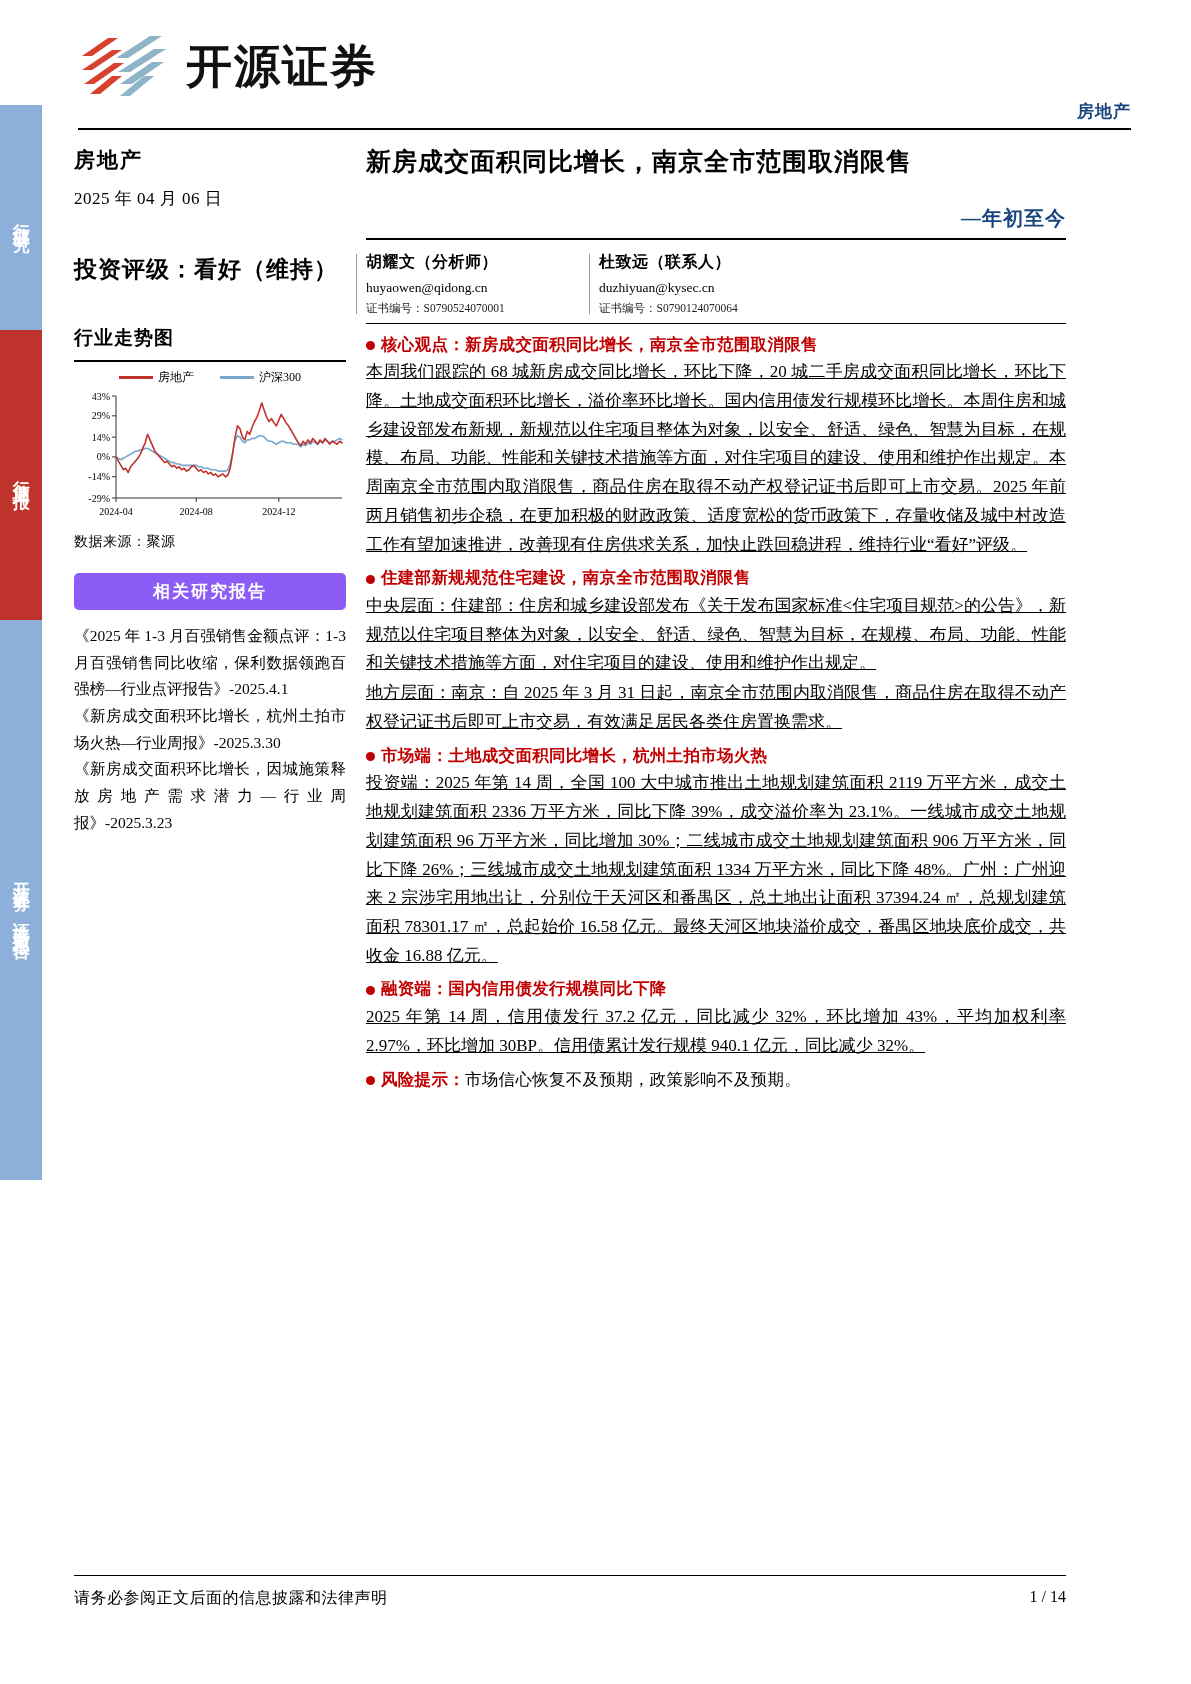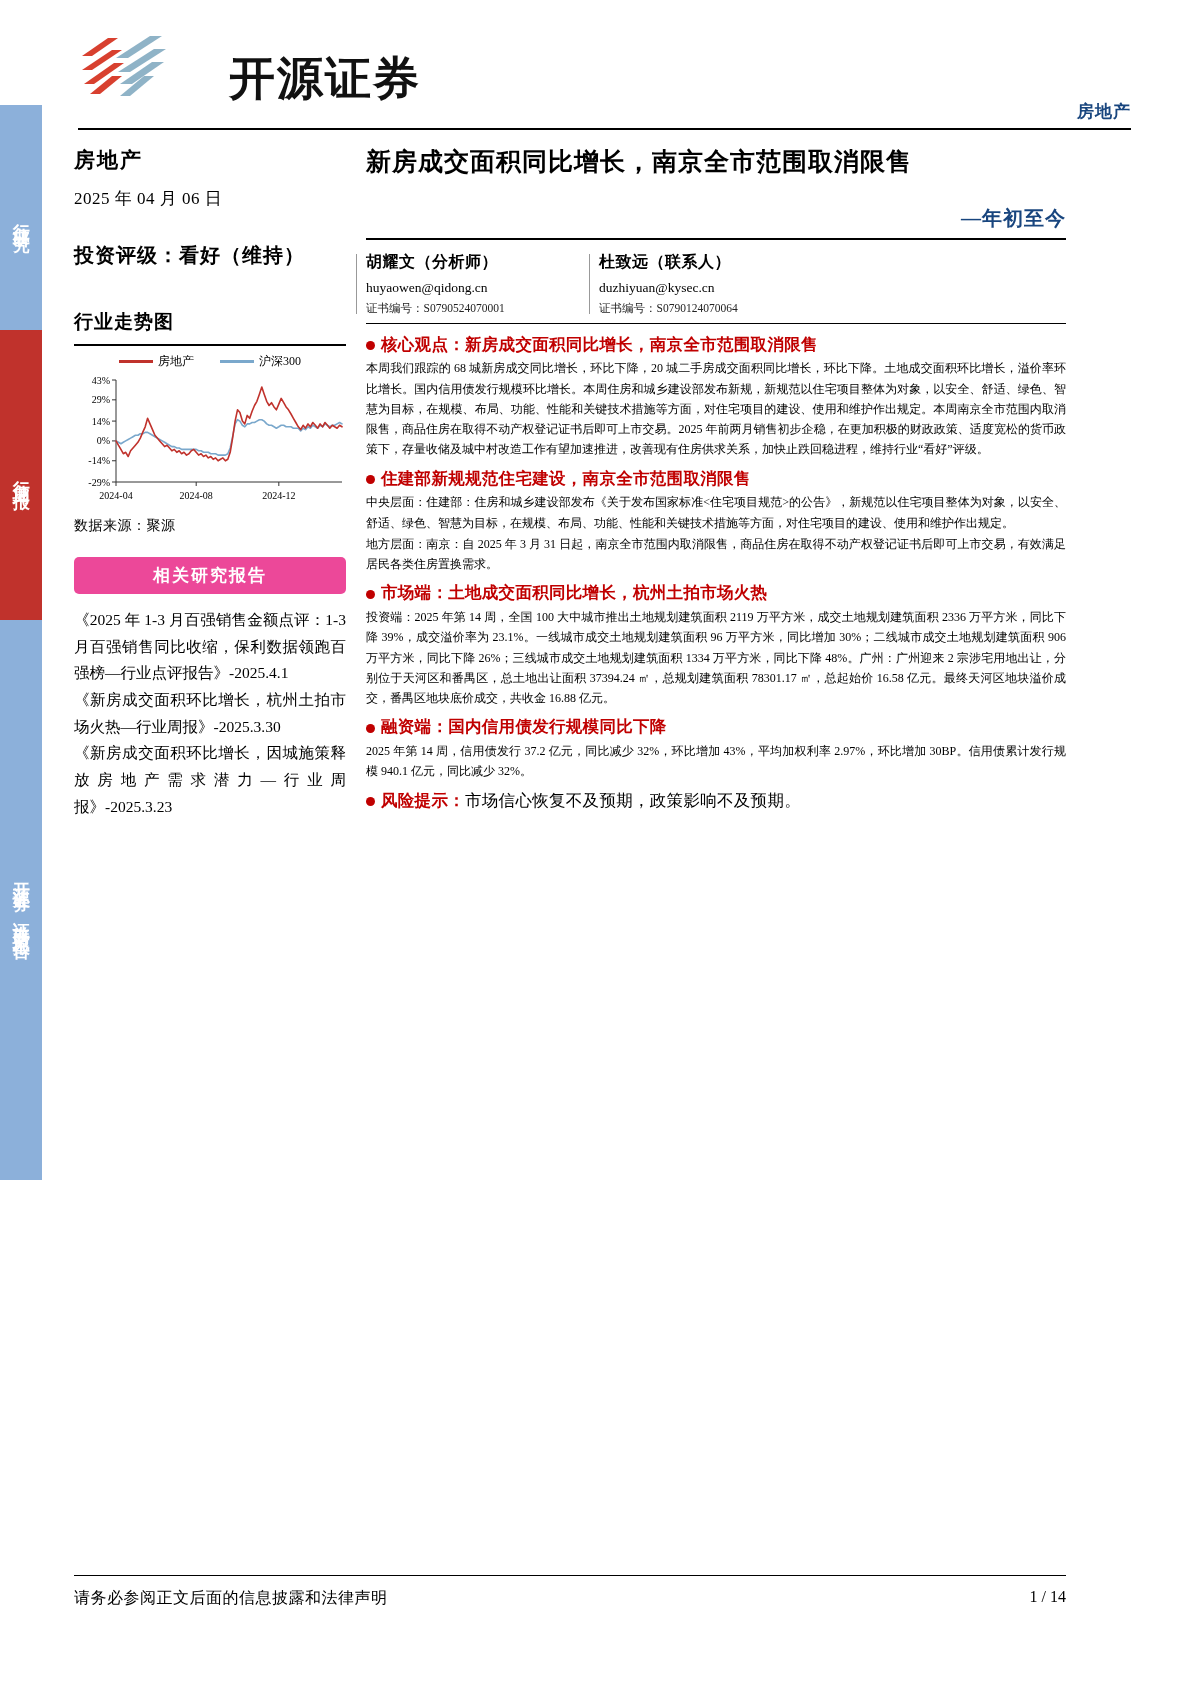--- a/index.html
+++ b/index.html
@@ -29,40 +29,39 @@
     line-height:1.15;
   }
   #side-research{top:105px;height:225px;background:#8cb0da;}
   #side-weekly{top:330px;height:290px;background:#c0322c;}
   #side-brand{top:620px;height:560px;background:#8cb0da;}
 
   
   #logo-area{position:absolute;left:78px;top:28px;width:400px;height:80px;}
   #logo-mark{position:absolute;left:0;top:4px;width:94px;height:70px;}
   #logo-text{
-    position:absolute;left:108px;top:20px;
+    position:absolute;left:108px;top:8px;
     font-size:46px;font-weight:bold;letter-spacing:2px;
     font-family:"Liberation Sans","DejaVu Sans",sans-serif;
     color:#111;
-    margin-left:43px;
   }
   #header-sector{
     position:absolute;right:60px;top:100px;
     font-size:17px;font-weight:bold;color:#1c4f8f;
     letter-spacing:1px;
   }
   #header-rule{
     position:absolute;left:78px;top:128px;width:1053px;height:2px;background:#000;
   }
 
   
   #left-col{position:absolute;left:74px;top:146px;width:272px;}
   #left-sector{font-size:21px;font-weight:bold;letter-spacing:2px;}
   #left-date{font-size:17px;margin-top:13px;letter-spacing:0.5px;}
-  #left-rating{font-size:20px;font-weight:bold;margin-top:32px;letter-spacing:1px;}
+  #left-rating{font-size:23px;font-weight:bold;margin-top:44px;letter-spacing:1px;}
   #left-trend-title{font-size:19px;font-weight:bold;margin-top:40px;letter-spacing:1px;}
   #left-trend-rule{width:272px;height:2px;background:#000;margin-top:9px;}
 
   
   #chart-box{position:relative;width:272px;height:165px;margin-top:4px;}
   #chart-legend{
     display:flex;gap:26px;justify-content:center;align-items:center;
     font-size:12px;height:22px;
   }
   .lg-item{display:flex;align-items:center;gap:5px;}
@@ -107,22 +106,22 @@
   #body-text{margin-top:9px;}
   .sec-head{
     color:#c00000;font-weight:bold;font-size:16.5px;letter-spacing:0.3px;
     margin-top:7px;margin-bottom:1px;line-height:1.5;
   }
   .sec-head .bullet{
     display:inline-block;width:9px;height:9px;border-radius:50%;
     background:#c00000;margin-right:6px;vertical-align:middle;
   }
   .para{
-    font-size:12px;line-height:1.69;text-align:justify;
-    text-justify:inter-ideograph;margin:0 0 1px 0;
+    font-size:17px;line-height:1.69;text-align:justify;
+    text-justify:inter-ideograph;margin:0 0 1px 0;text-decoration:underline;
   }
 
   
   #footer-rule{position:absolute;left:74px;top:1575px;width:992px;height:1px;background:#000;}
   #footer-note{position:absolute;left:74px;top:1588px;font-size:16px;letter-spacing:0.5px;}
   #footer-page{position:absolute;left:0px;top:1588px;width:1066px;text-align:right;font-size:16px;}
 </style>
 </head>
 <body>
 
@@ -195,21 +194,21 @@
         <text x="122.19354838709678" y="127" text-anchor="middle" class="ax-lbl">2024-08</text>
         <line x1="204.81720430107526" y1="110" x2="204.81720430107526" y2="114" stroke="#333" stroke-width="1"></line>
         <text x="204.81720430107526" y="127" text-anchor="middle" class="ax-lbl">2024-12</text>
         <path d="M42.0 68.9 L44.4 70.3 L46.9 71.8 L49.3 70.3 L51.7 68.9 L54.2 67.5 L56.6 66.1 L59.0 64.7 L61.4 63.3 L63.9 63.3 L66.3 61.8 L68.7 61.8 L71.2 60.4 L73.6 60.4 L76.0 61.8 L78.5 63.3 L80.9 64.7 L83.3 66.1 L85.7 67.5 L88.2 68.9 L90.6 70.3 L93.0 71.8 L95.5 73.2 L97.9 74.6 L100.3 74.6 L102.8 76.0 L105.2 76.0 L107.6 77.4 L110.0 77.4 L112.5 77.4 L114.9 77.4 L117.3 77.4 L119.8 77.4 L122.2 77.4 L124.6 78.8 L127.1 78.8 L129.5 80.3 L131.9 80.3 L134.3 80.3 L136.8 81.7 L139.2 81.7 L141.6 81.7 L144.1 83.1 L146.5 83.1 L148.9 83.1 L151.4 83.1 L153.8 81.7 L156.2 76.0 L158.6 64.7 L161.1 51.9 L163.5 47.7 L165.9 49.1 L168.4 53.3 L170.8 54.8 L173.2 51.9 L175.7 51.9 L178.1 50.5 L180.5 50.5 L182.9 49.1 L185.4 47.7 L187.8 47.7 L190.2 49.1 L192.7 51.9 L195.1 53.3 L197.5 53.3 L200.0 54.8 L202.4 56.2 L204.8 54.8 L207.2 53.3 L209.7 53.3 L212.1 54.8 L214.5 54.8 L217.0 54.8 L219.4 56.2 L221.8 56.2 L224.3 56.2 L226.7 59.0 L229.1 56.2 L231.5 57.6 L234.0 54.8 L236.4 56.2 L238.8 53.3 L241.3 54.8 L243.7 56.2 L246.1 53.3 L248.6 54.8 L251.0 51.9 L253.4 53.3 L255.8 54.8 L258.3 53.3 L260.7 53.3 L263.1 51.9 L265.6 50.5 L268.0 51.9" fill="none" stroke="#7aa8cc" stroke-width="1.6" stroke-linejoin="round" stroke-linecap="round"></path>
         <path d="M42.0 68.9 L44.4 73.2 L46.9 77.4 L49.3 81.7 L51.7 80.3 L54.2 84.5 L56.6 78.8 L59.0 76.0 L61.4 73.2 L63.9 70.3 L66.3 66.1 L68.7 60.4 L71.2 54.8 L73.6 46.3 L76.0 51.9 L78.5 57.6 L80.9 63.3 L83.3 66.1 L85.7 68.9 L88.2 71.8 L90.6 74.6 L93.0 73.2 L95.5 76.0 L97.9 78.8 L100.3 77.4 L102.8 80.3 L105.2 78.8 L107.6 81.7 L110.0 80.3 L112.5 83.1 L114.9 81.7 L117.3 78.8 L119.8 77.4 L122.2 80.3 L124.6 83.1 L127.1 81.7 L129.5 84.5 L131.9 83.1 L134.3 85.9 L136.8 84.5 L139.2 87.3 L141.6 85.9 L144.1 88.8 L146.5 87.3 L148.9 85.9 L151.4 88.8 L153.8 87.3 L156.2 80.3 L158.6 66.1 L161.1 49.1 L163.5 37.8 L165.9 40.6 L168.4 49.1 L170.8 51.9 L173.2 43.4 L175.7 46.3 L178.1 39.2 L180.5 33.5 L182.9 29.3 L185.4 22.2 L187.8 15.1 L190.2 22.2 L192.7 29.3 L195.1 33.5 L197.5 30.7 L200.0 34.9 L202.4 37.8 L204.8 32.1 L207.2 26.4 L209.7 30.7 L212.1 34.9 L214.5 37.8 L217.0 42.0 L219.4 46.3 L221.8 50.5 L224.3 54.8 L226.7 57.6 L229.1 53.3 L231.5 56.2 L234.0 51.9 L236.4 54.8 L238.8 50.5 L241.3 53.3 L243.7 56.2 L246.1 51.9 L248.6 54.8 L251.0 50.5 L253.4 53.3 L255.8 56.2 L258.3 53.3 L260.7 54.8 L263.1 56.2 L265.6 53.3 L268.0 54.8" fill="none" stroke="#c0322c" stroke-width="1.6" stroke-linejoin="round" stroke-linecap="round"></path>
       </svg>
   </div>
 
   <div id="chart-source">数据来源：聚源</div>
 
-  <div id="rr-header" style="background: #ec4899;">相关研究报告</div>
+  <div id="rr-header" style="background: #8b5cf6;">相关研究报告</div>
   <div id="rr-list">
     <div class="rr-item">《2025 年 1-3 月百强销售金额点评：1-3 月百强销售同比收缩，保利数据领跑百强榜—行业点评报告》-2025.4.1</div>
     <div class="rr-item">《新房成交面积环比增长，杭州土拍市场火热—行业周报》-2025.3.30</div>
     <div class="rr-item">《新房成交面积环比增长，因城施策释放房地产需求潜力—行业周报》-2025.3.23</div>
   </div>
 </div>
 
 <div id="main-col">
   <div id="main-title">新房成交面积同比增长，南京全市范围取消限售</div>
   <div id="main-subtitle" style="color: rgb(24, 69, 126);">—年初至今</div>

